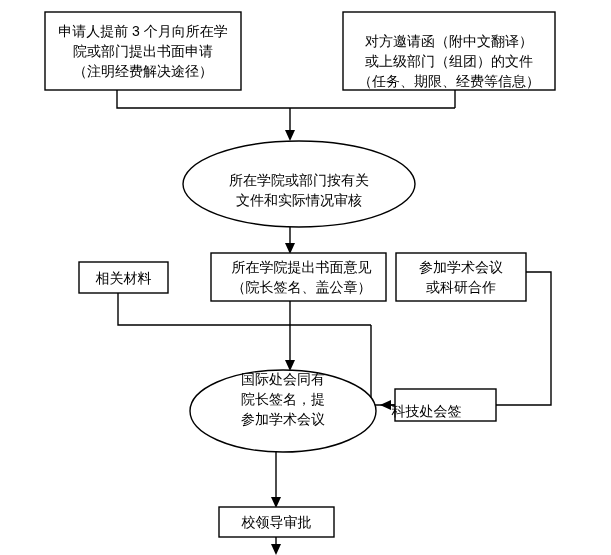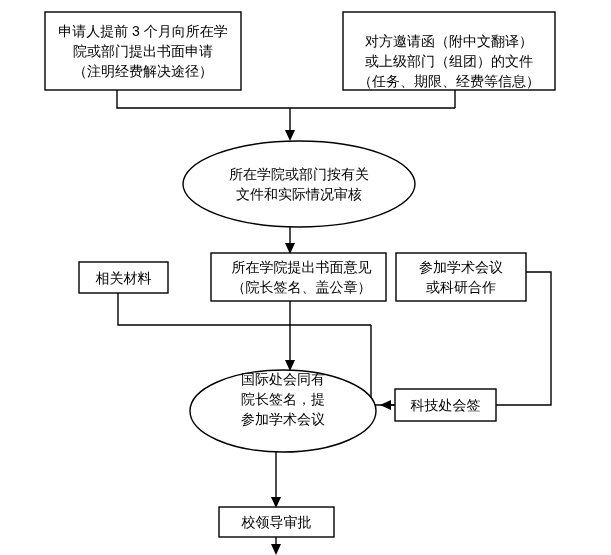--- a/index.html
+++ b/index.html
@@ -115,21 +115,21 @@
     <span class="line">院或部门提出书面申请</span>
     <span class="line">（注明经费解决途径）</span>
   </div>
 
   <div class="node-label" style="left:343px; top:12px; width:212px; height:98px;">
     <span class="line">对方邀请函（附中文翻译）</span>
     <span class="line">或上级部门（组团）的文件</span>
     <span class="line">（任务、期限、经费等信息）</span>
   </div>
 
-  <div class="node-label" style="left:183px; top:141px; width:232px; height:86px;">
+  <div class="node-label" style="left:183px; top:147px; width:232px; height:86px;">
     <span class="line">所在学院或部门按有关</span>
     <span class="line">文件和实际情况审核</span>
   </div>
 
   <div class="node-label" style="left:79px; top:262px; width:89px; height:31px;">
     <span class="line">相关材料</span>
   </div>
 
   <div class="node-label" style="left:211px; top:253px; width:181px; height:48px;text-align:center;">
     <span class="line">所在学院提出书面意见</span>
@@ -140,21 +140,21 @@
     <span class="line">参加学术会议</span>
     <span class="line">或科研合作</span>
   </div>
 
   <div class="node-label" style="left:190px; top:358px; width:186px; height:82px;">
     <span class="line">国际处会同有</span>
     <span class="line">院长签名，提</span>
     <span class="line">参加学术会议</span>
   </div>
 
-  <div class="node-label" style="left:395px; top:389px; width:101px; height:32px;">
+  <div class="node-label" style="left:376px; top:389px; width:101px; height:32px;justify-content:flex-end;">
     <span class="line">科技处会签</span>
   </div>
 
   <div class="node-label" style="left:219px; top:507px; width:115px; height:30px;">
     <span class="line">校领导审批</span>
   </div>
 
 </div>
 
 </body></html>

